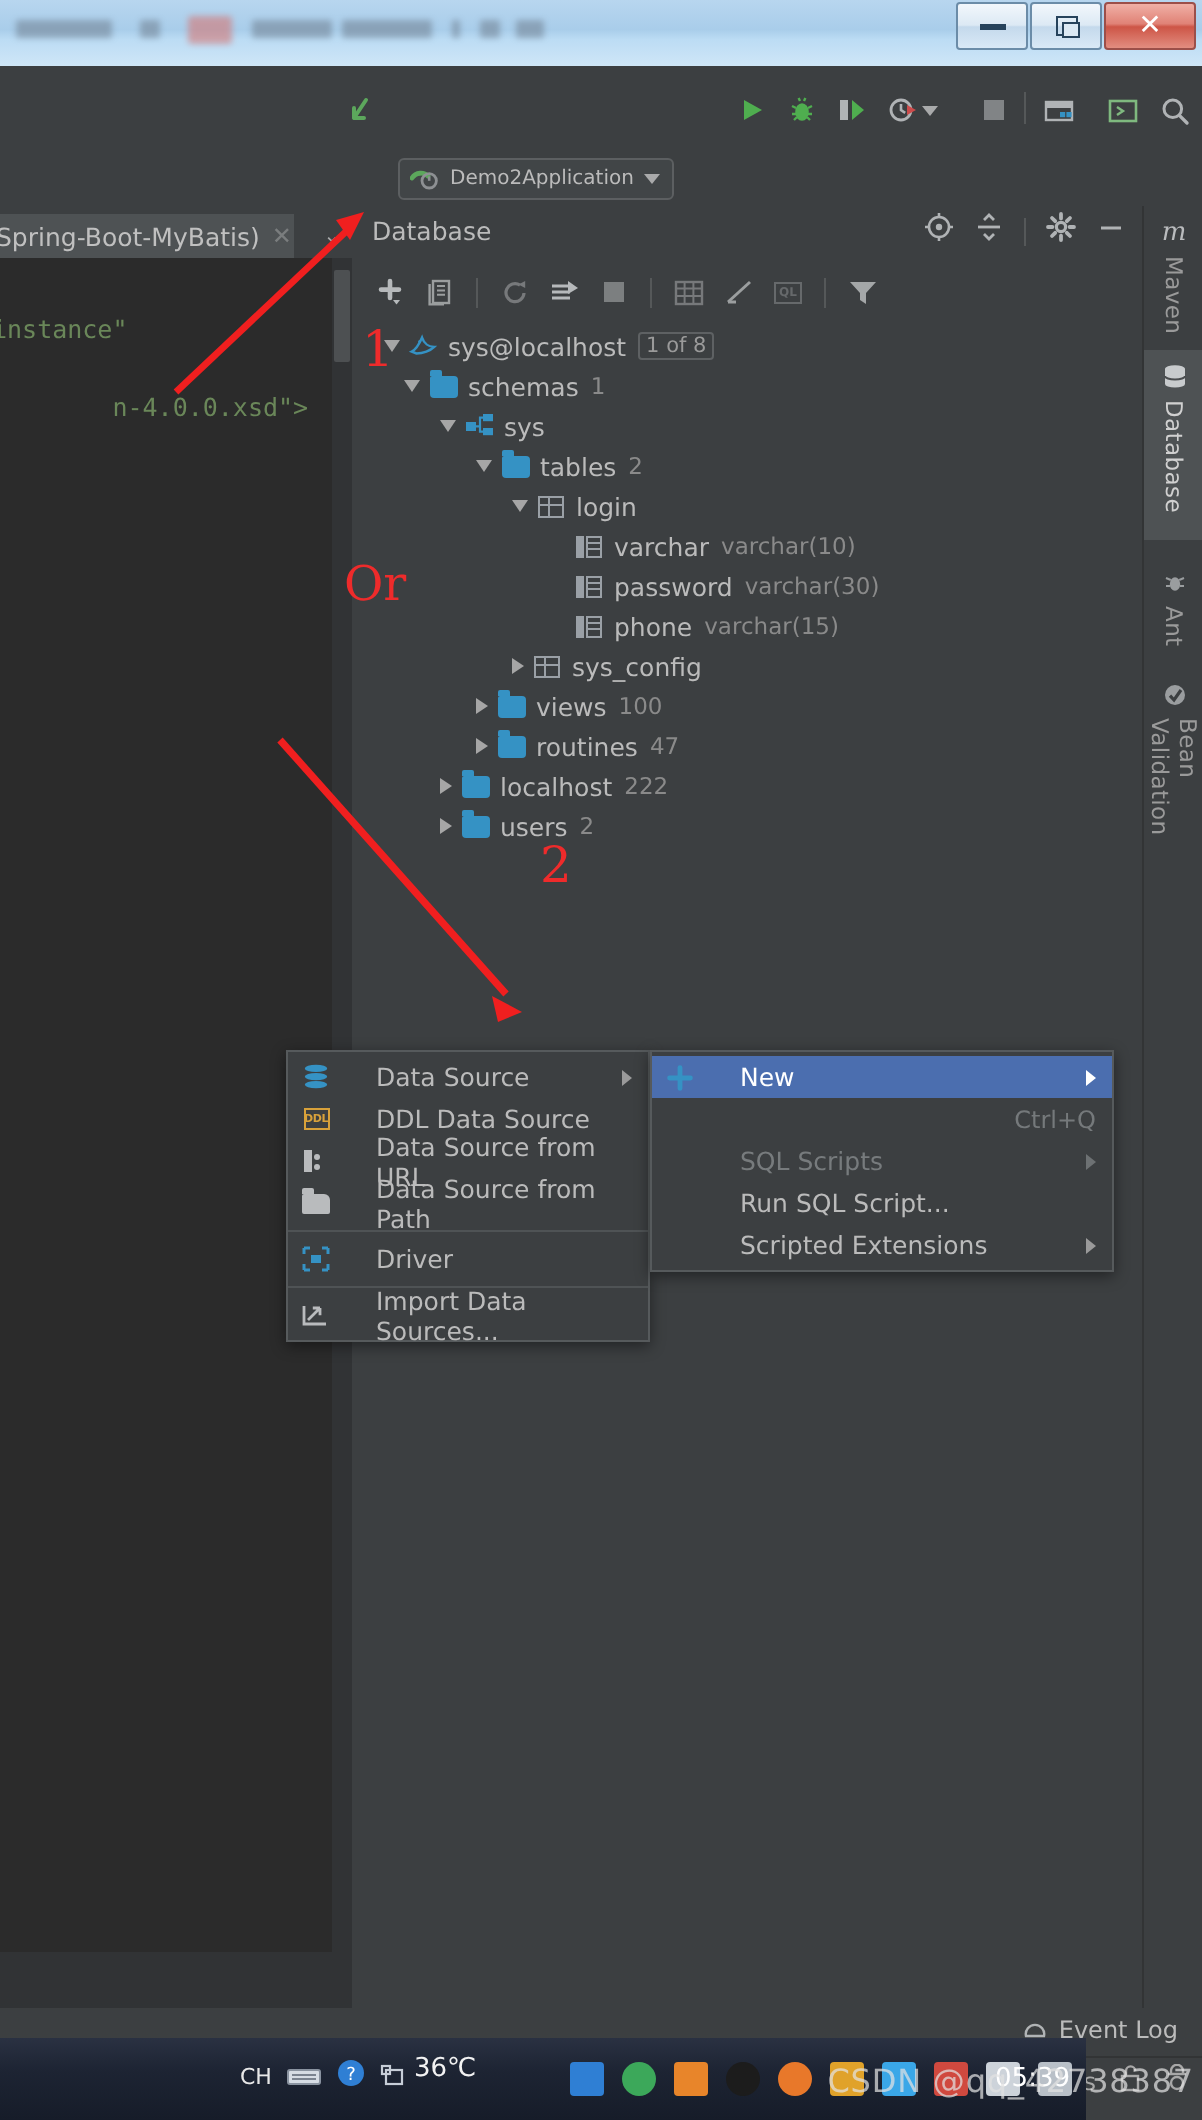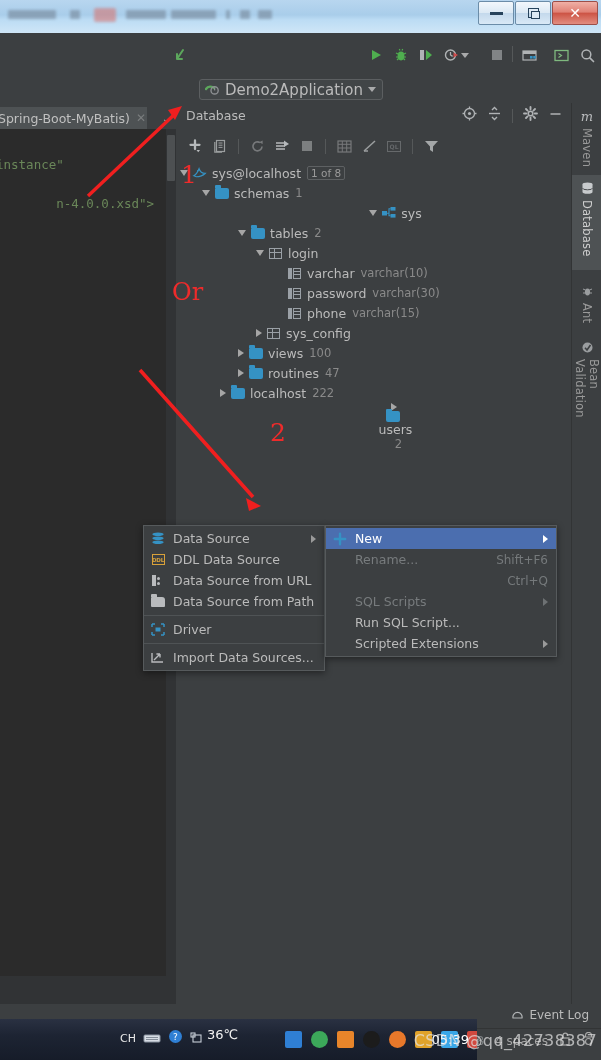--- a/index.html
+++ b/index.html
@@ -53,21 +53,21 @@
     background: #3c3f41;
   }
   .tb-icon { position: absolute; display: flex; align-items: center; justify-content: center; }
 
   .runcfg {
     position: absolute; left: 199px; top: 46px; height: 21px;
     border: 1px solid #5c5f61; border-radius: 3px;
     background: #414547;
     display: flex; align-items: center; padding: 0 6px 0 5px; gap: 5px;
   }
-  .runcfg-label { color: #bbbbbb; font-size: 15px; }
+  .runcfg-label { color: #bbbbbb; font-size: 10px; }
   .caret-dn { width: 0;height:0;border-left:4px solid transparent;border-right:4px solid transparent;border-top:5px solid #a9aaab;}
 
   
   .editor-pane {
     position: absolute; left: 0; top: 96px; width: 176px; height: 847px;
     background: #2b2b2b; overflow: hidden;
   }
   .code-line { position: absolute; font-family: "DejaVu Sans Mono","Liberation Mono",monospace; font-size: 12.5px; white-space: pre; }
   .c-str { color: #6a8759; }
   .editor-gutter-scroll {
@@ -141,21 +141,21 @@
     writing-mode: vertical-rl; color: #9a9a9a; font-size: 11.5px; letter-spacing: .2px;
   }
   .vtab.active { background: #4e5254; }
   .vtab.active .vlabel { color: #d0d0d0; }
 
   
   .menu {
     position: absolute; background: #3c3f41; border: 1px solid #565a5c;
     box-shadow: 0 2px 7px rgba(0,0,0,.45); padding: 2px 0;
   }
-  .mi { height: 21px; display: flex; align-items: center; padding: 0 8px 0 6px; gap: 7px; position: relative;}
+  .mi { height: 21px; display: flex; align-items: center; padding: 0 8px 0 6px; gap: 22px; position: relative;}
   .mi .milabel { color: #bbbbbb; font-size: 12.5px; }
   .mi.dim .milabel { color: #777b7d; }
   .mi.sel { background: #4b6eaf; }
   .mi.sel .milabel { color: #ffffff; }
   .mi .mikey { margin-left: auto; color: #9a9a9a; font-size: 12px; padding-left: 18px;}
   .mi.dim .mikey { color: #75797b; }
   .mi .arrow-r { margin-left: auto; width:0;height:0;border-top:4px solid transparent;border-bottom:4px solid transparent;border-left:5px solid #9a9a9a;}
   .mi.sel .arrow-r { border-left-color:#ffffff; }
   .mi.dim .arrow-r { border-left-color:#6d7173; }
   .msep { height: 1px; background: #4f5355; margin: 3px 0; }
@@ -173,21 +173,21 @@
   .eventlog-bar { position: absolute; left: 0; top: 971px; width: 601px; height: 24px; }
   .eventlog { position: absolute; right: 12px; top: 4px; display: flex; align-items: center; gap: 5px; }
   .eventlog span { color: #bbbbbb; font-size: 12px; }
   .statusbar { position: absolute; left: 0; top: 995px; width: 601px; height: 24px; background: #3c3f41; border-top: 1px solid #323435;}
   .status-right { position: absolute; right: 6px; top: 3px; display: flex; align-items: center; gap: 11px; }
   .status-right span { color: #a8a8a8; font-size: 12px; }
   .status-right span.dim { color: #7c8083; }
 
   
   .taskbar {
-    position: absolute; left: 0; top: 1019px; width: 477px; height: 41px;
+    position: absolute; left: 0; top: 1019px; width: 543px; height: 41px;
     background: linear-gradient(180deg,#2a3142 0%, #1d2433 40%, #161c29 100%);
     overflow: hidden;
   }
   .tray-left { position: absolute; left: 120px; top: 10px; display: flex; align-items: center; gap: 7px; }
   .tray-text { color: #e8e8e8; font-size: 11px; font-family: "DejaVu Sans","Liberation Sans",sans-serif; }
   .temp { position: absolute; left: 207px; top: 8px; color: #f2f2f2; font-size: 13px;}
   .tb-apps { position: absolute; left: 285px; top: 12px; display: flex; gap: 9px; align-items: center;}
   .app-ic { width: 17px; height: 17px; border-radius: 2px; }
   .clock { position: absolute; right: 8px; top: 13px; color: #ffffff; font-size: 13px; }
   .watermark {
@@ -410,40 +410,40 @@
         </div>
         <div class="tbsep"></div>
         <div class="tbtn">
           <svg width="15" height="14" viewBox="0 0 15 14">
             <polygon points="1,2 14,2 9,7.5 9,13 6,11 6,7.5" fill="#a4a7a8"></polygon>
           </svg>
         </div>
       </div>
 
       <div class="tree">
-          <div class="tnode" style="padding-left: 4px;">
+          <div class="tnode" style="padding-left: 16px;">
             <span class="tw"></span>
             <span class="ic">
               <svg width="16" height="14" viewBox="0 0 16 14">
                 <path d="M2 10 C4 9, 6 6, 7.5 2.5 C8.5 5.5, 11 7.5, 14 7.5 C12 9.5, 8 11, 4.5 11 Z" fill="none" stroke="#3592c4" stroke-width="1.3"></path>
                 <circle cx="6.2" cy="4.6" r="0.8" fill="#3592c4"></circle>
               </svg>
             </span>
             <span class="tlabel">sys@localhost</span>
             <span class="badge-count">1 of 8</span>
           </div>
           <div class="tnode" style="padding-left: 26px;">
             <span class="tw"></span>
             <span class="ic">
               <span class="folder"></span>
             </span>
             <span class="tlabel">schemas</span>
             <span class="tsub">1</span>
           </div>
-          <div class="tnode" style="padding-left: 44px; justify-content: center;">
+          <div class="tnode" style="padding-left: 44px;">
             <span class="tw"></span>
             <span class="ic">
               <svg width="14" height="12" viewBox="0 0 14 12">
                 <rect x="0" y="4" width="5" height="4.5" fill="#3592c4"></rect>
                 <rect x="8.5" y="0" width="5" height="3.6" fill="#3592c4"></rect>
                 <rect x="8.5" y="7" width="5" height="3.6" fill="#3592c4"></rect>
                 <path d="M5 6.2 L7 6.2 L7 1.8 L8.5 1.8 M7 6.2 L7 8.8 L8.5 8.8" stroke="#3592c4" stroke-width="1.1" fill="none"></path>
               </svg>
             </span>
             <span class="tlabel">sys</span>
@@ -520,21 +520,21 @@
             <span class="tsub">47</span>
           </div>
           <div class="tnode" style="padding-left: 44px;">
             <span class="tw-r"></span>
             <span class="ic">
               <span class="folder"></span>
             </span>
             <span class="tlabel">localhost</span>
             <span class="tsub">222</span>
           </div>
-          <div class="tnode" style="padding-left: 44px; flex-direction: column;">
+          <div class="tnode" style="padding-left: 44px;">
             <span class="tw-r"></span>
             <span class="ic">
               <span class="folder"></span>
             </span>
             <span class="tlabel">users</span>
             <span class="tsub">2</span>
           </div>
         </div>
     </div>
 
@@ -633,25 +633,20 @@
 
     <div class="menu" id="context-menu" style="left:325px; top:492px; width:232px;">
         <div class="mi sel">
           <span class="miicon">
             <svg width="14" height="14" viewBox="0 0 14 14">
               <path d="M7 1.8 L7 12.2 M1.8 7 L12.2 7" stroke="#3592c4" stroke-width="2.4" stroke-linecap="round"></path>
             </svg>
           </span>
           <span class="milabel">New</span>
           <span class="arrow-r"></span>
-        </div>
-        <div class="mi dim">
-          <span class="miicon"></span>
-          <span class="milabel">Rename...</span>
-          <span class="mikey">Shift+F6</span>
         </div>
         <div class="mi dim">
           <span class="miicon"></span>
           <span class="mikey">Ctrl+Q</span>
         </div>
         <div class="mi dim">
           <span class="miicon"></span>
           <span class="milabel">SQL Scripts</span>
           <span class="arrow-r"></span>
         </div>

